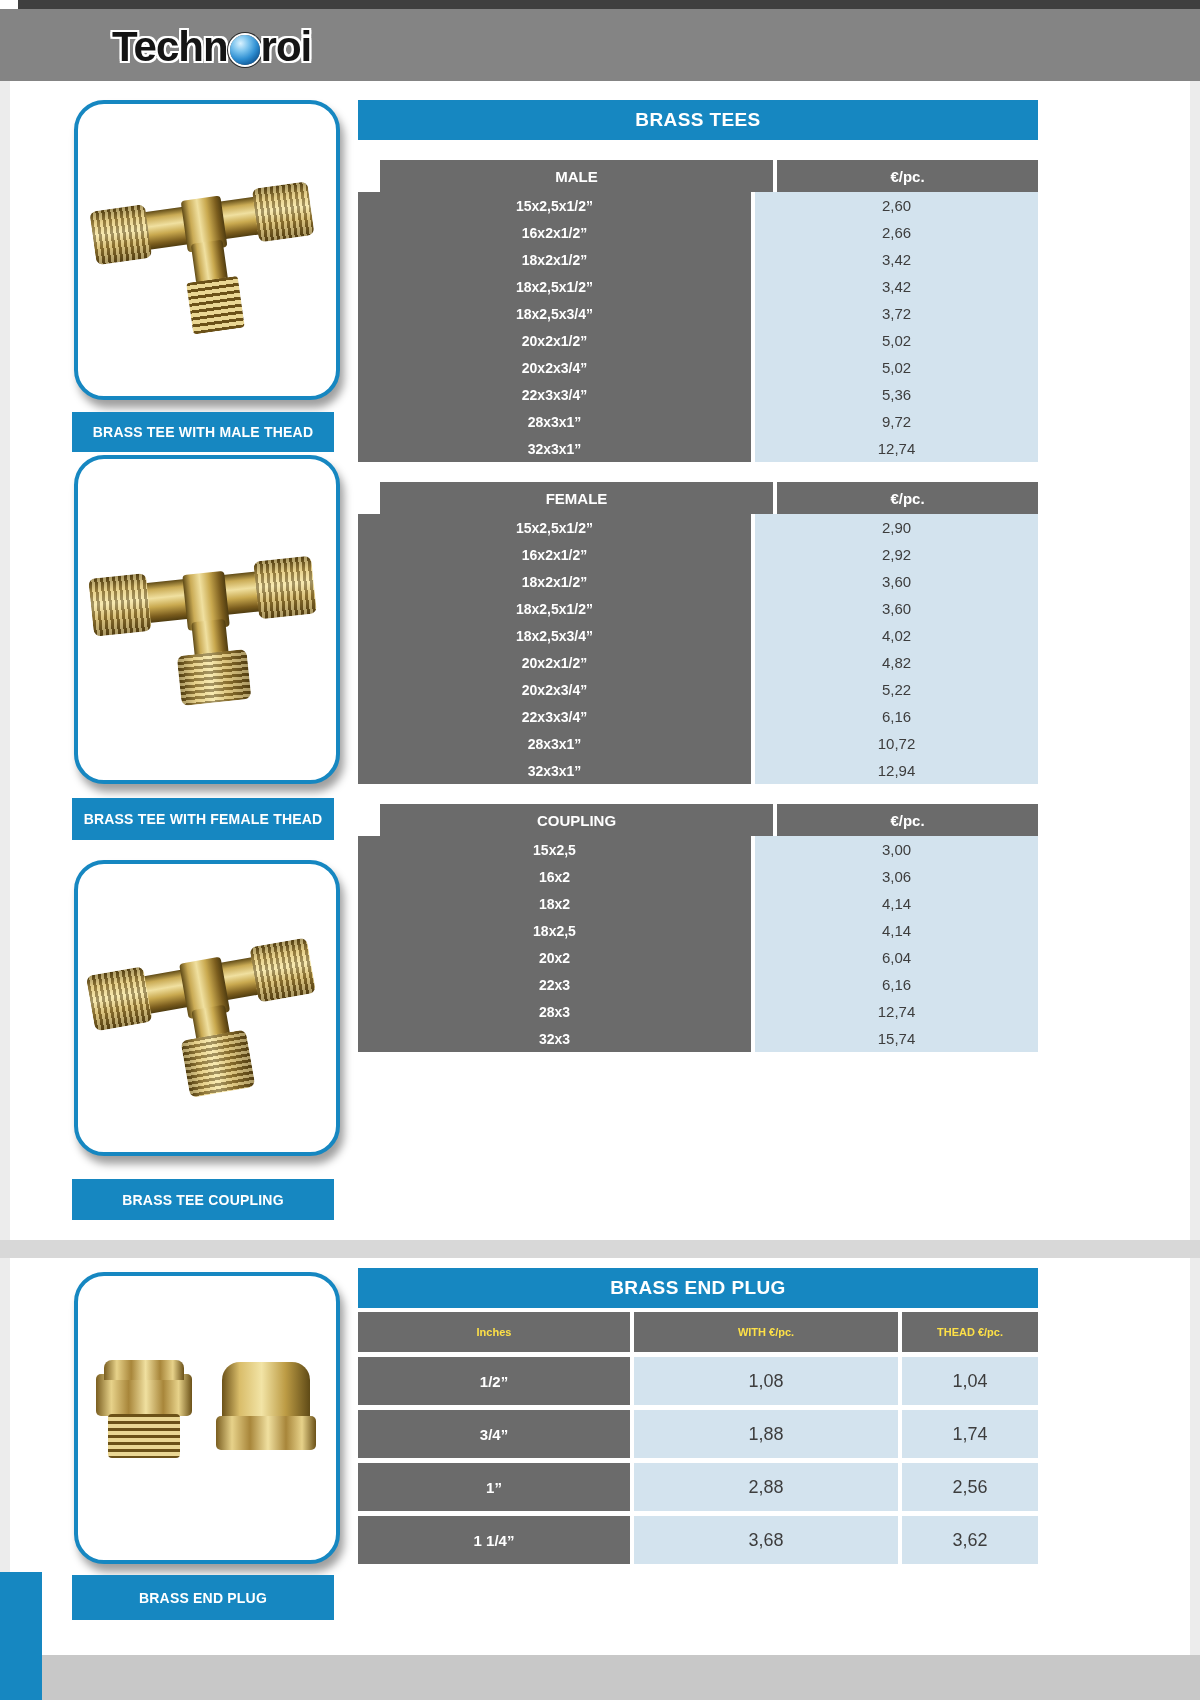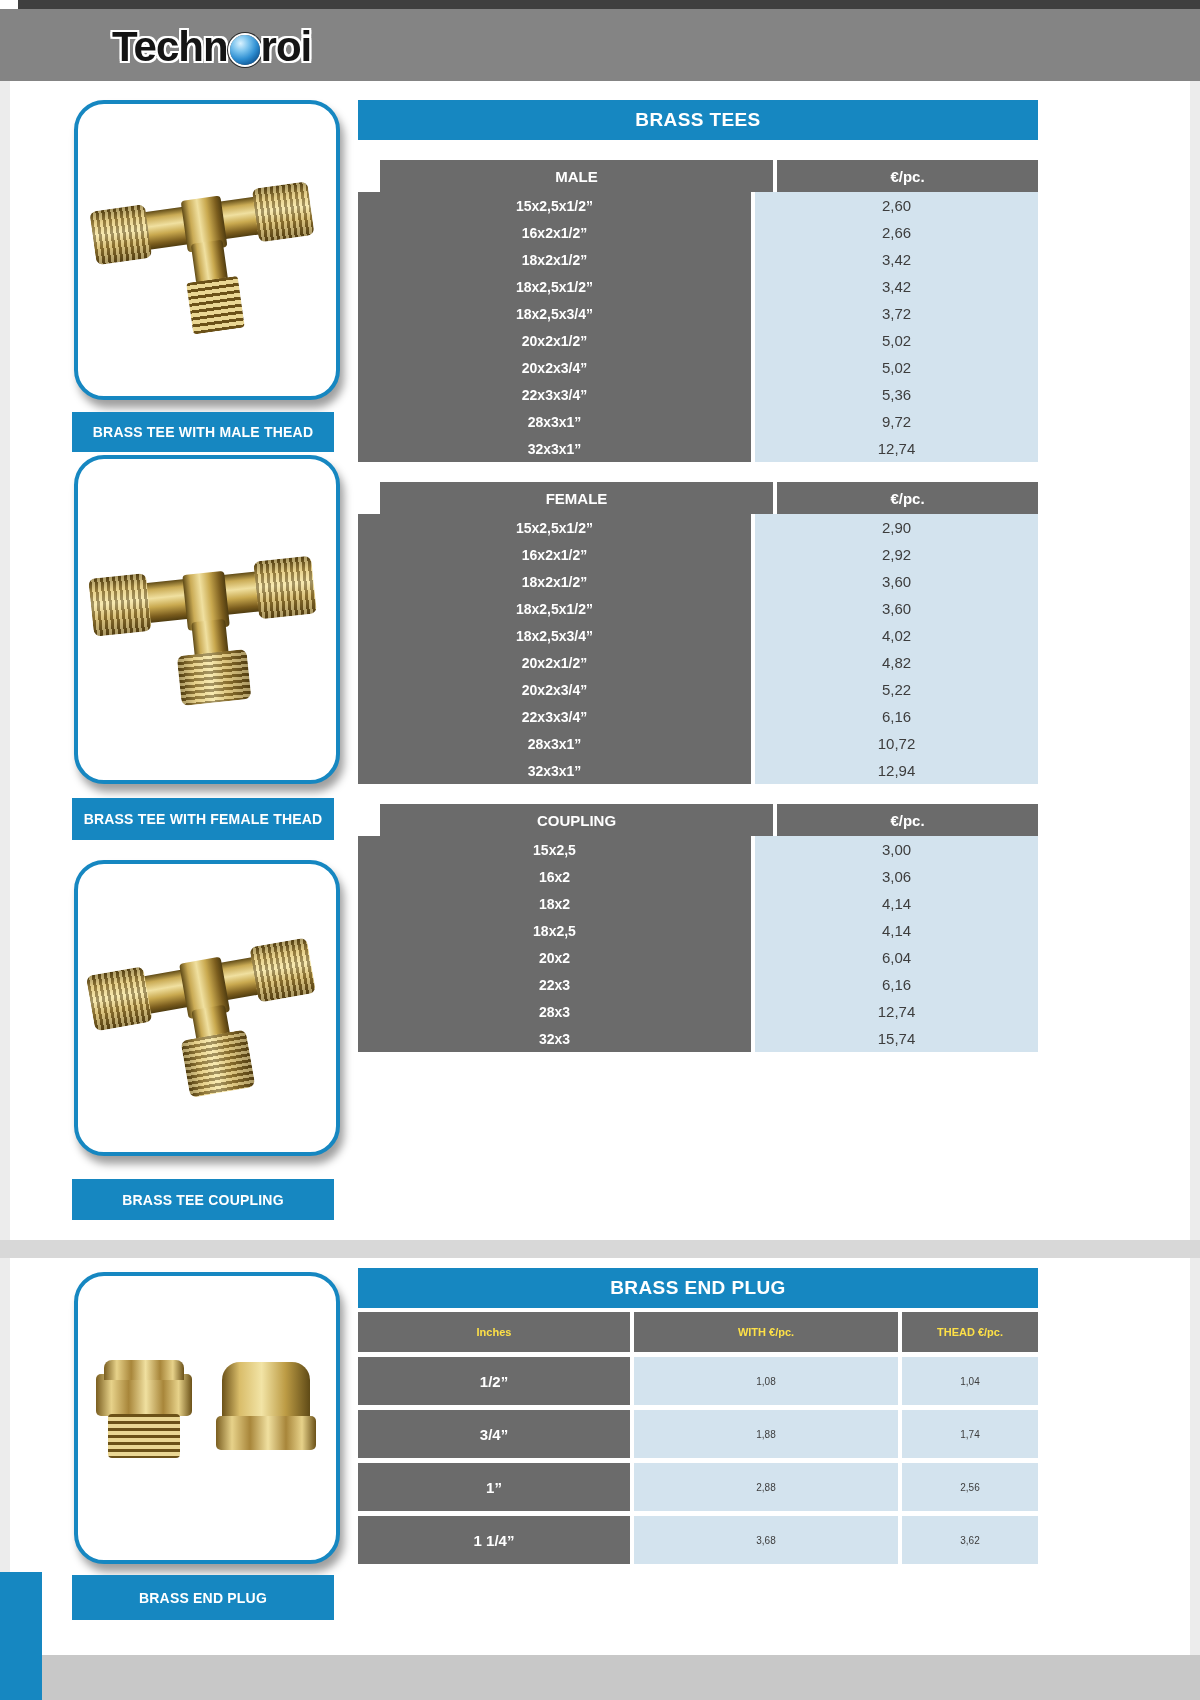--- a/index.html
+++ b/index.html
@@ -69,21 +69,21 @@
   
   .t-hdr3{height:40px;margin-top:4px;display:flex;}
   .t-hdr3 div{background:#6b6b6b;color:#fde047;font-weight:bold;font-size:11px;
     display:flex;align-items:center;justify-content:center;}
   .t-row3{height:48px;margin-top:5px;display:flex;}
   .t-row3 .c1,.t-hdr3 .c1{width:272px;}
   .t-row3 .c2,.t-hdr3 .c2{width:264px;margin-left:4px;}
   .t-row3 .c3,.t-hdr3 .c3{flex:1;margin-left:4px;}
   .t-row3 .c1{background:#6b6b6b;color:#fff;font-weight:bold;font-size:15px;
     display:flex;align-items:center;justify-content:center;}
-  .t-row3 .c2,.t-row3 .c3{background:#d3e3ee;color:#3d3d3d;font-size:10px;
+  .t-row3 .c2,.t-row3 .c3{background:#d3e3ee;color:#3d3d3d;font-size:18px;
     display:flex;align-items:center;justify-content:center;}
 </style>
 </head>
 <body>
 
 <div class="top-strip"></div>
 <div class="corner-notch"></div>
 <div class="logo-band">
   <div class="logo">
     <span>Techn</span>

